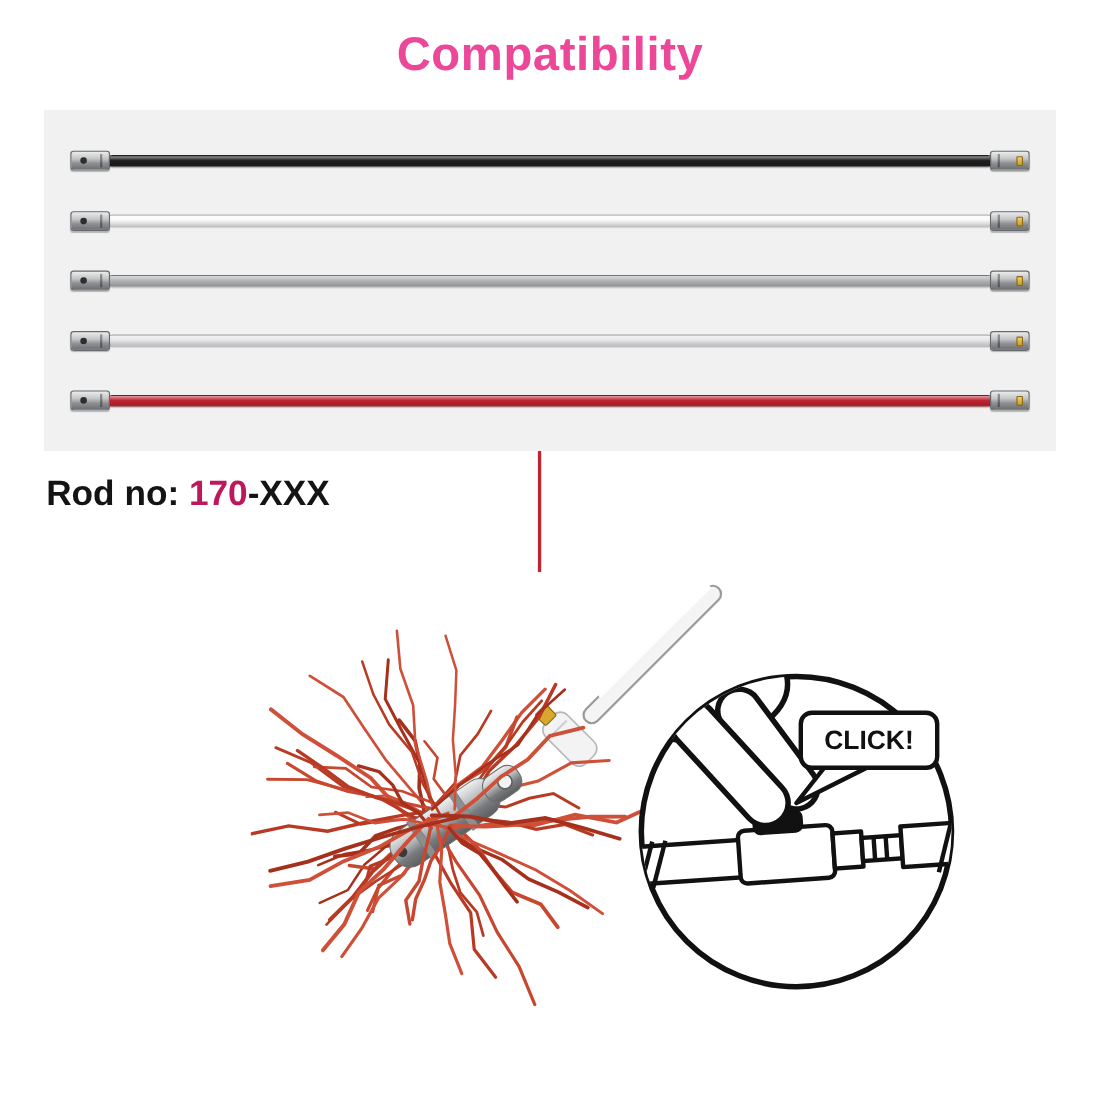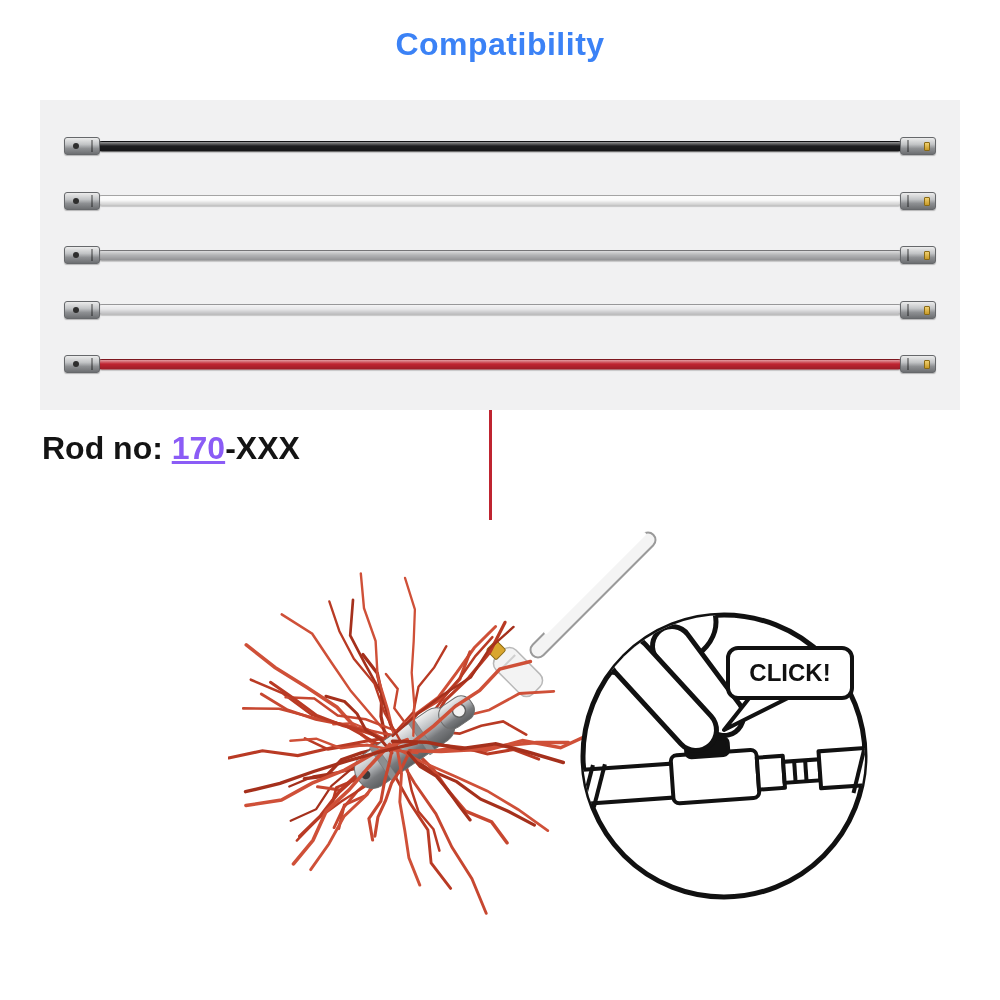--- a/index.html
+++ b/index.html
@@ -1,21 +1,21 @@
 <!DOCTYPE html>
 <html><head>
 <meta charset="utf-8">
 <style>
   * { margin:0; padding:0; box-sizing:border-box; }
   html,body { background:#ffffff; }
   body { font-family:"Liberation Sans", sans-serif; }
   .stage { position:relative; width:1000px; height:1000px; background:#ffffff; overflow:hidden; }
 
   .title { position:absolute; top:26px; left:0; width:100%; text-align:center;
-           font-size:32px; font-weight:700; color:#3b82f6; letter-spacing:.5px; }
+           font-size:43px; font-weight:700; color:#ec4899; letter-spacing:.5px; }
 
   .panel { position:absolute; left:40px; top:100px; width:920px; height:310px;
            background:#f1f1f2; display:flex; flex-direction:column;
            justify-content:space-between; padding:36px 24px; }
 
   .rod-row { display:flex; align-items:center; height:20px; }
   .bar { flex:1; height:11px; border-radius:5px; margin:0 -3px; position:relative; z-index:1;
          border:1px solid rgba(0,0,0,.22);
          background-image:linear-gradient(to bottom, rgba(255,255,255,.55), rgba(255,255,255,0) 45%, rgba(0,0,0,.18));
          box-shadow:0 1px 1px rgba(0,0,0,.18); }
@@ -24,21 +24,21 @@
           border:1px solid #66686b; box-shadow:0 1px 1px rgba(0,0,0,.25); }
   .conn .hole { position:absolute; width:6px; height:6px; border-radius:50%; background:#2e2e2e; top:5px; }
   .conn.left .hole { left:8px; }
   .conn .ridge { position:absolute; top:2px; bottom:2px; width:2px; background:rgba(0,0,0,.35); }
   .conn.left .ridge { right:6px; }
   .conn.right .ridge { left:6px; }
   .conn.right .pin { position:absolute; right:5px; top:4px; width:6px; height:9px;
                      background:linear-gradient(180deg,#f0d070,#c89a28); border:1px solid #8a6a14; border-radius:1px; }
 
   .rod-label { position:absolute; left:42px; top:430px; font-size:32px; font-weight:700; color:#141414; }
-  .rod-label .red { color:#8b5cf6;text-decoration:underline; }
+  .rod-label .red { color:#be185d; }
 
   .pointer-line { position:absolute; left:489px; top:410px; width:3px; height:112px; background:#bf2430; }
 
   .product-image { position:absolute; left:228px; top:520px; width:432px; height:436px; background:#ffffff; }
   .inset { position:absolute; left:576px; top:608px; width:296px; height:296px; }
 </style>
 </head>
 <body>
 
 <div class="stage">

